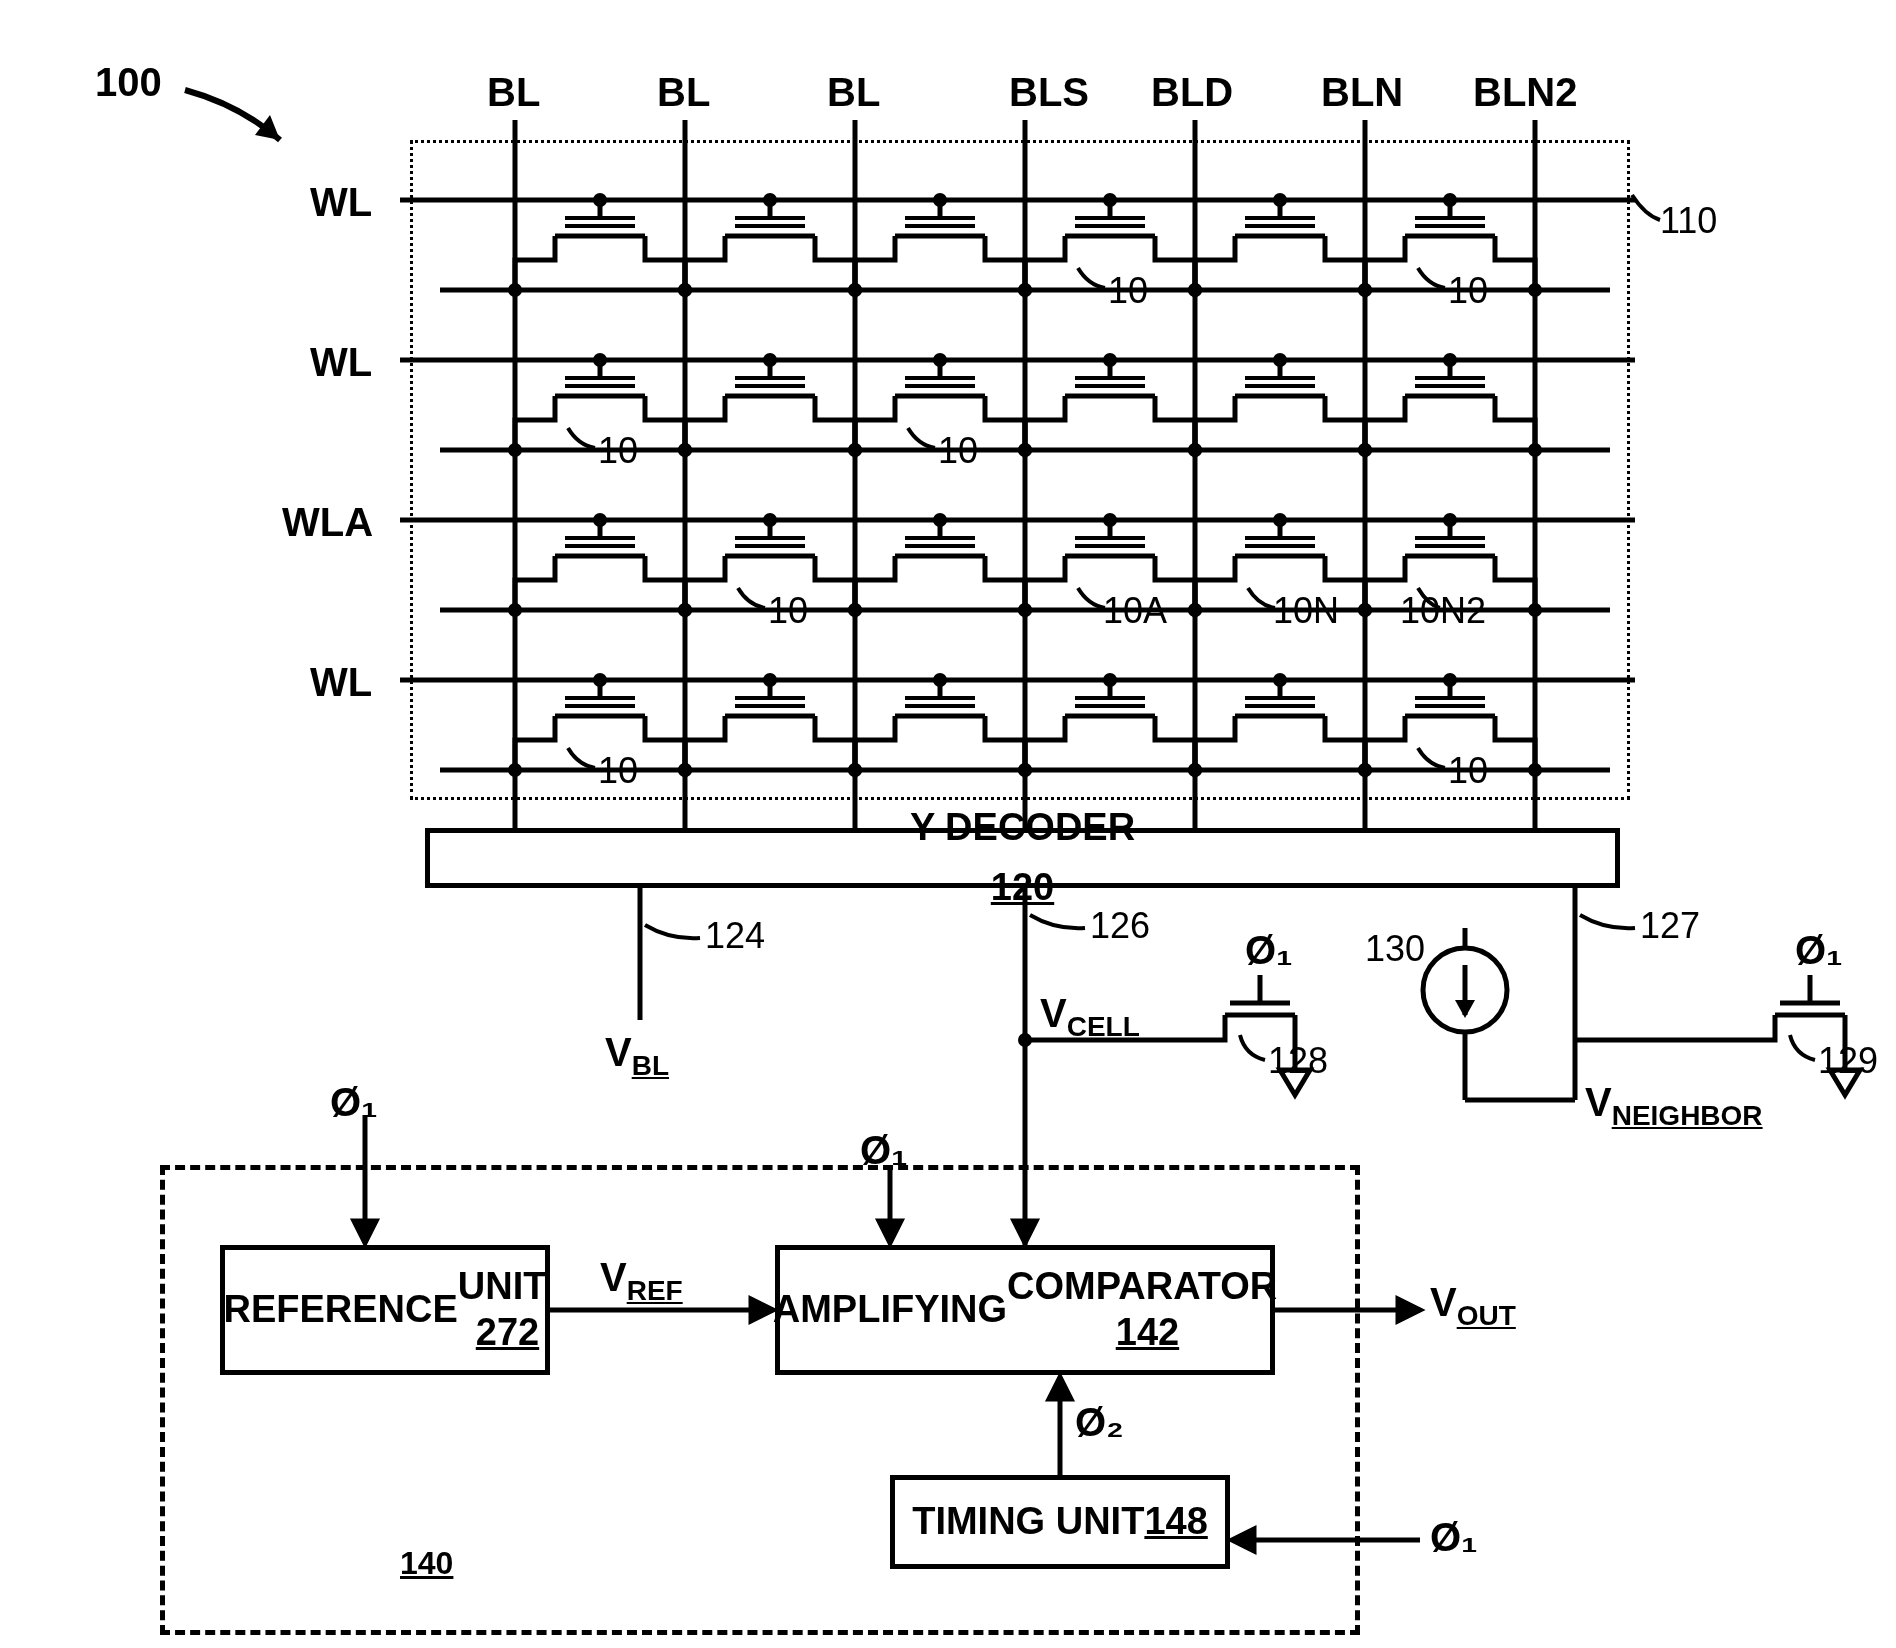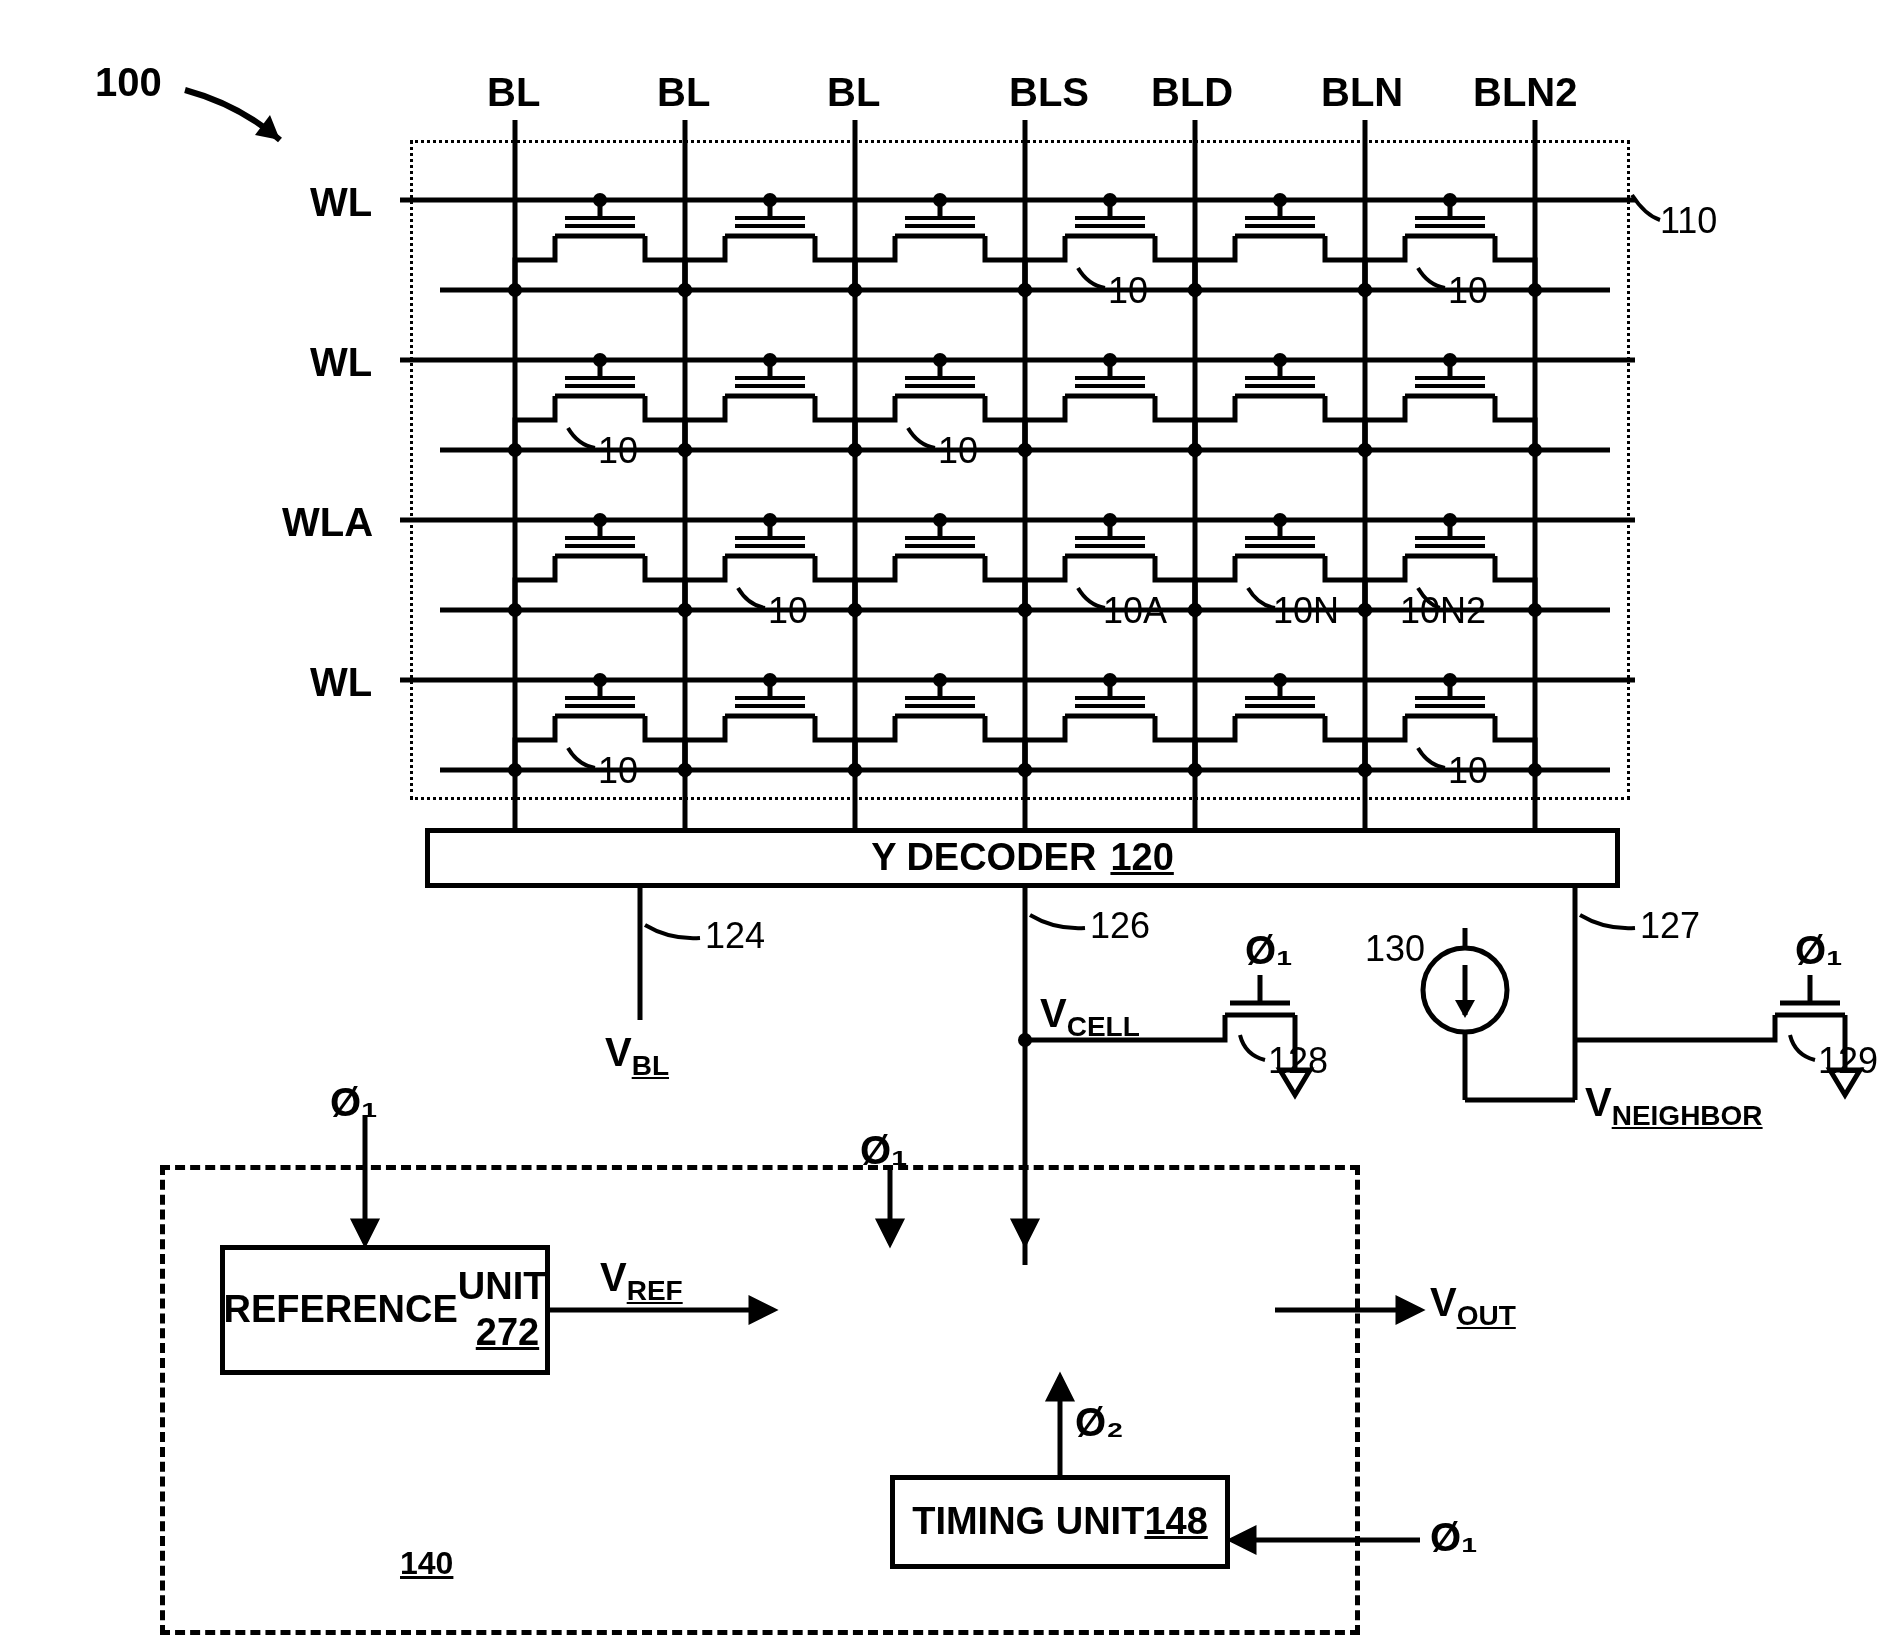--- a/index.html
+++ b/index.html
@@ -205,21 +205,21 @@
   <div class="ref-label" style="left:1428px; top:250px;">10</div>
   <div class="ref-label" style="left:578px; top:410px;">10</div>
   <div class="ref-label" style="left:918px; top:410px;">10</div>
   <div class="ref-label" style="left:748px; top:570px;">10</div>
   <div class="ref-label" style="left:1083px; top:570px;">10A</div>
   <div class="ref-label" style="left:1253px; top:570px;">10N</div>
   <div class="ref-label" style="left:1380px; top:570px;">10N2</div>
   <div class="ref-label" style="left:578px; top:730px;">10</div>
   <div class="ref-label" style="left:1428px; top:730px;">10</div>
 
-  <div class="box" style="left:405px; top:808px; width:1195px; height:60px; flex-direction:row; gap:14px;">
+  <div class="box" style="left:405px; top:808px; width:1195px; height:60px; flex-direction:column; gap:14px;">
     <span>Y DECODER</span>
     <span class="underline">120</span>
   </div>
 
   <svg width="1896" height="1648">
     <g stroke="#000" stroke-width="5" fill="none">
 
       <line x1="620" y1="868" x2="620" y2="1000"></line>
 
       <line x1="1005" y1="868" x2="1005" y2="1245"></line>
@@ -279,20 +279,24 @@
   </div>
 
   <div class="dashed-box" style="left:140px; top:1145px; width:1200px; height:470px;"></div>
   <div class="label underline" style="left:380px; top:1525px; font-size:32px;">140</div>
 
   <div class="box" style="left:200px; top:1225px; width:330px; height:130px;">
     <span>REFERENCE</span>
     <span>UNIT &nbsp;<span class="underline">272</span></span>
   </div>
 
+  <div class="box" style="left:755px; top:1225px; width:500px; height:130px;">
+    <span>AMPLIFYING</span>
+    <span>COMPARATOR &nbsp;<span class="underline">142</span></span>
+  </div>
 
   <div class="box" style="left:870px; top:1455px; width:340px; height:94px;">
     <span>TIMING UNIT</span>
     <span class="underline">148</span>
   </div>
 
   <svg width="1896" height="1648">
     <g stroke="#000" stroke-width="5" fill="none">
 
       <line x1="345" y1="1095" x2="345" y2="1223"></line>

